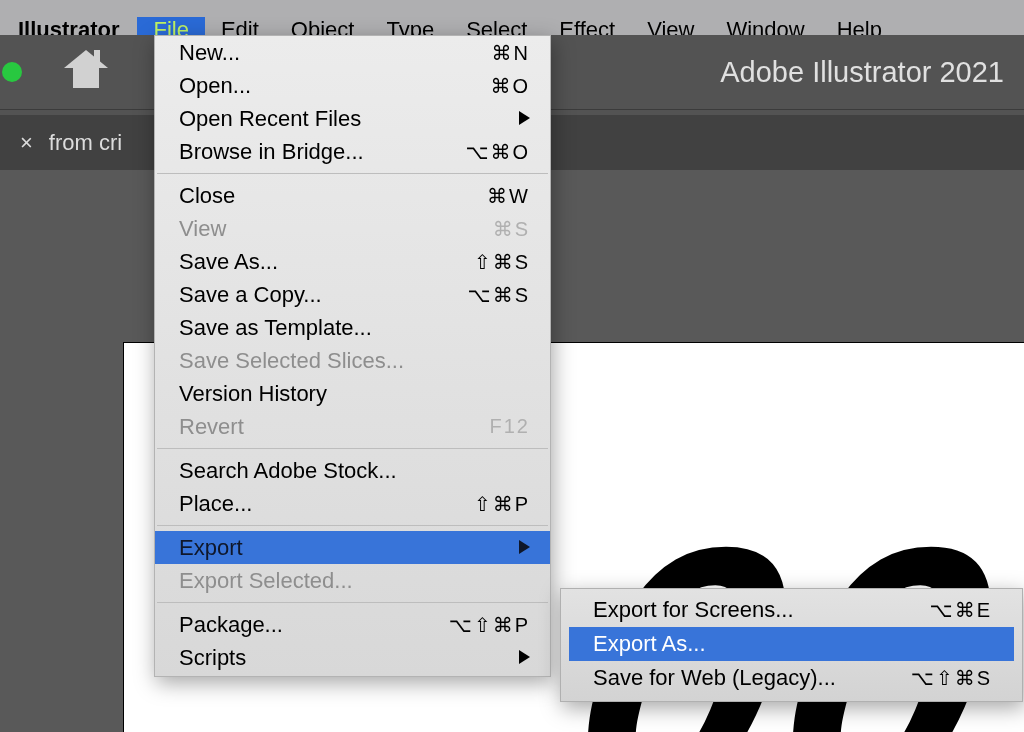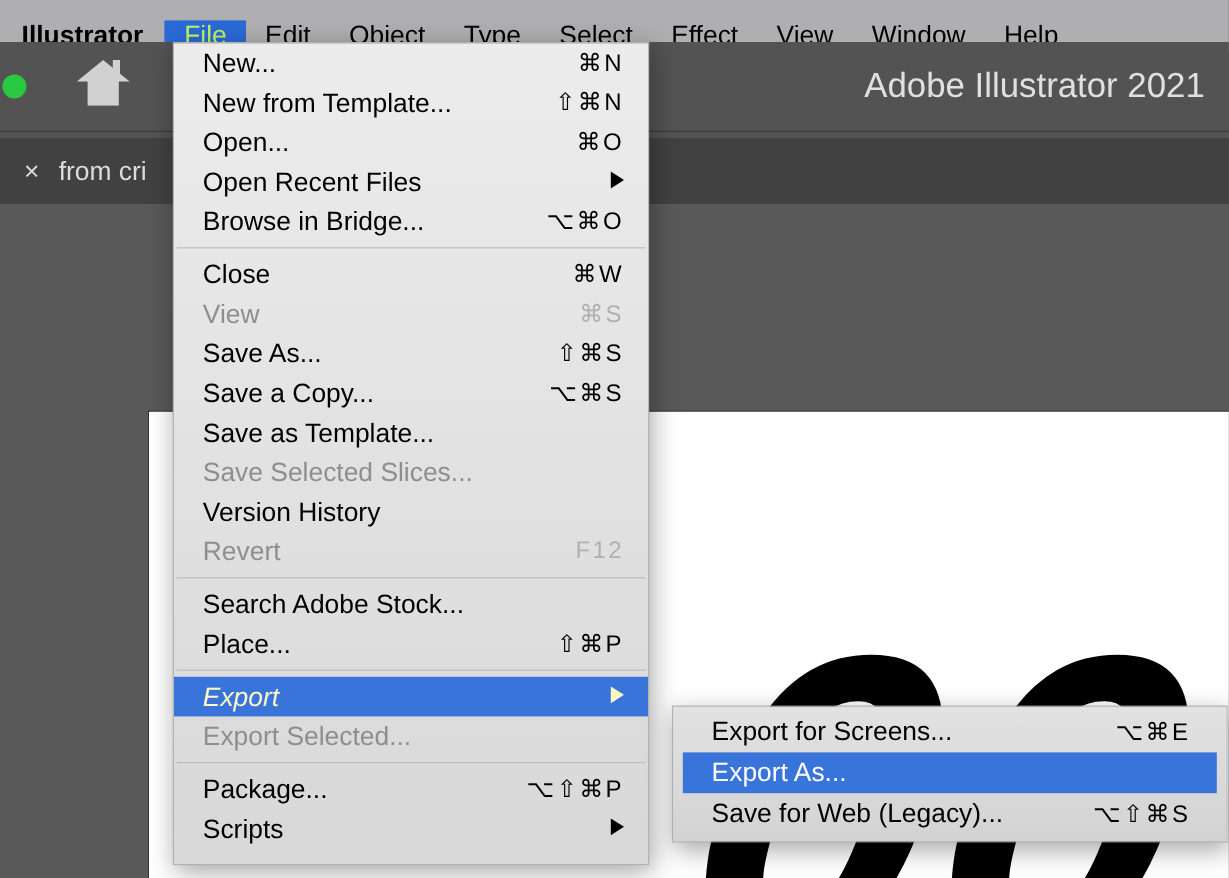--- a/index.html
+++ b/index.html
@@ -157,44 +157,43 @@
     transform: skewX(-8deg);
     line-height: 1;
   }
   .g1 { left: 0;   top: 0; }
   .g2 { left: 205px; top: 0; }
 
   
   .dropdown {
     position: absolute;
     top: 35px;
-    left: 144px;
+    left: 154px;
     width: 395px;
     background: linear-gradient(#ececec, #d8d8d8);
     border: 1px solid #b3b3b3;
     box-shadow: 2px 6px 20px rgba(0,0,0,0.35);
     font-size: 22px;
     z-index: 10;
-    padding-bottom: 13px;
+    padding-bottom: 2px;
   }
   .dropdown .dd-item {
     display: flex;
     align-items: center;
     justify-content: space-between;
     height: 33px;
     padding: 0 20px 0 24px;
     cursor: default;
   }
   .dropdown .dd-item.disabled {
     color: #8e8e8e;
   }
   .dropdown .dd-item.highlight {
     background: #3874d9;
-    color: #fef9c3;
-    font-style: italic;
+    color: #0f172a;
   }
   .dropdown .dd-sep {
     height: 1px;
     margin: 5px 2px;
     background: #bdbdbd;
   }
   .dd-shortcut, .dd-arrow {
     font-size: 20px;
     letter-spacing: 2px;
     white-space: nowrap;
@@ -277,24 +276,20 @@
     </div>
   </div>
 </div>
 
 <div class="dropdown" id="file-menu">
     <div class="dd-item">
       <span>New...</span>
       <span class="dd-shortcut">⌘N</span>
     </div>
     <div class="dd-item">
-      <span>New from Template...</span>
-      <span class="dd-shortcut">⇧⌘N</span>
-    </div>
-    <div class="dd-item">
       <span>Open...</span>
       <span class="dd-shortcut">⌘O</span>
     </div>
     <div class="dd-item">
       <span>Open Recent Files</span>
       <span class="dd-arrow"><span class="dd-arrow-tri"></span></span>
     </div>
     <div class="dd-item">
       <span>Browse in Bridge...</span>
       <span class="dd-shortcut">⌥⌘O</span>

